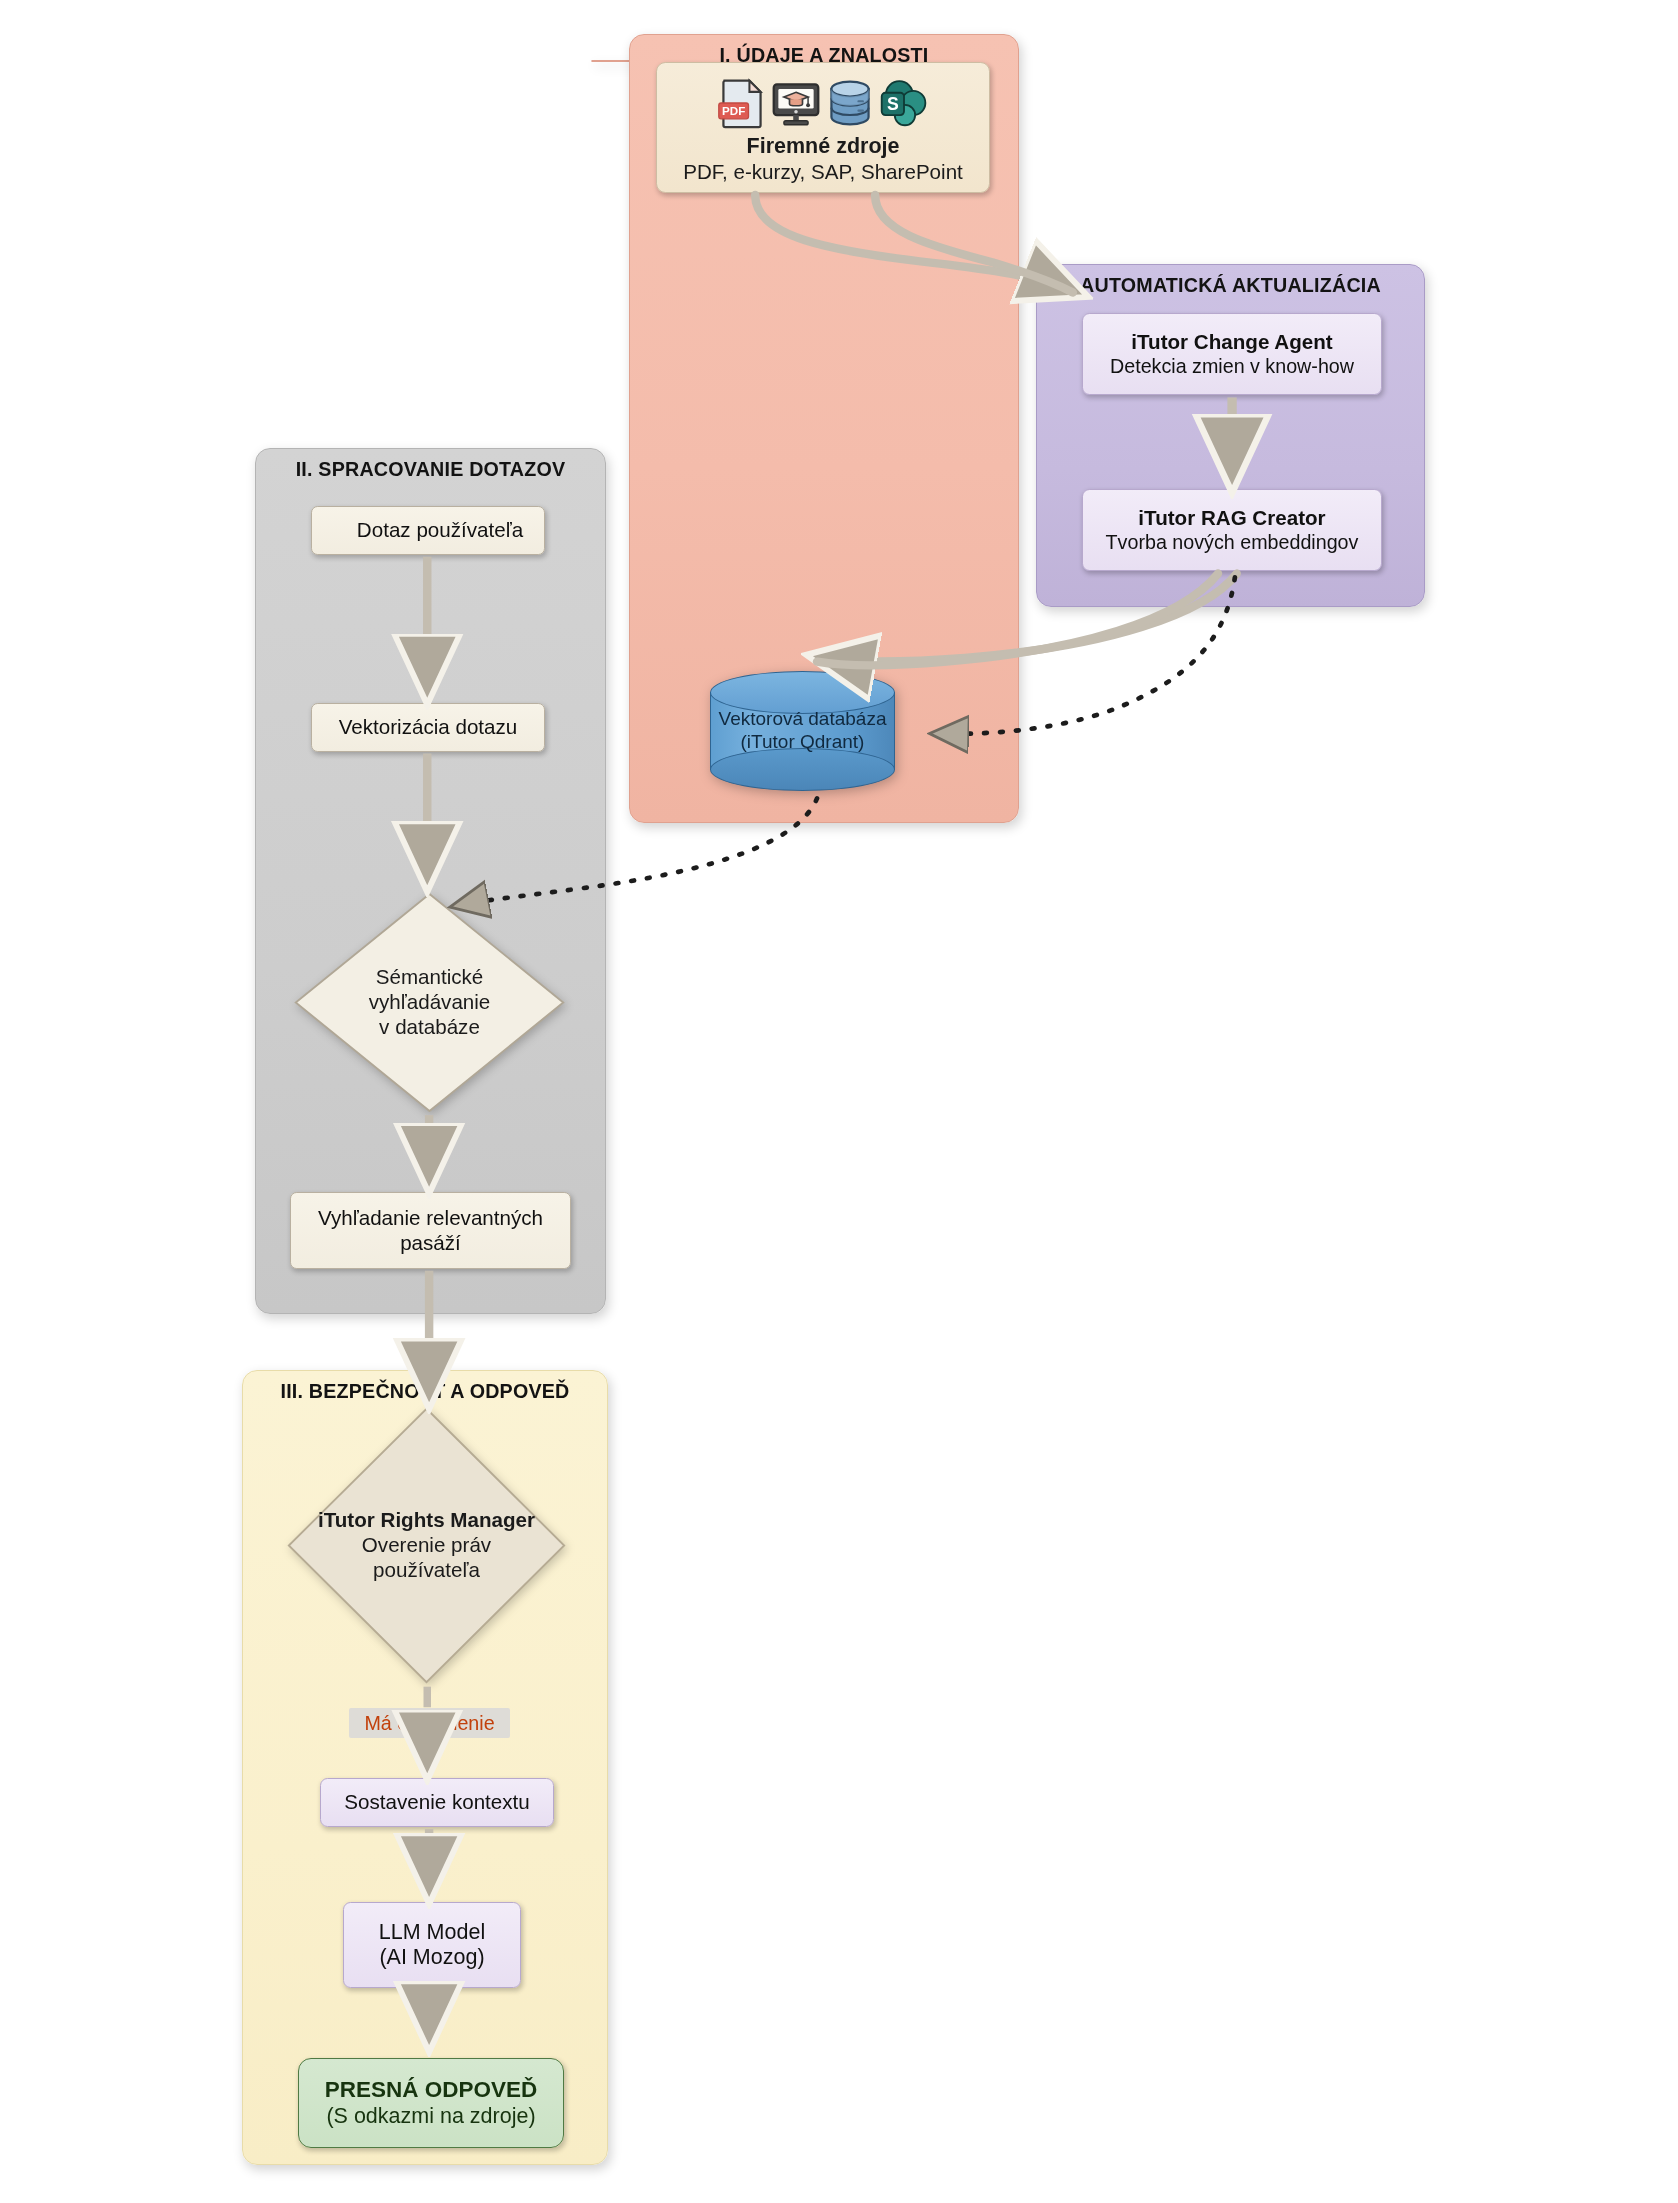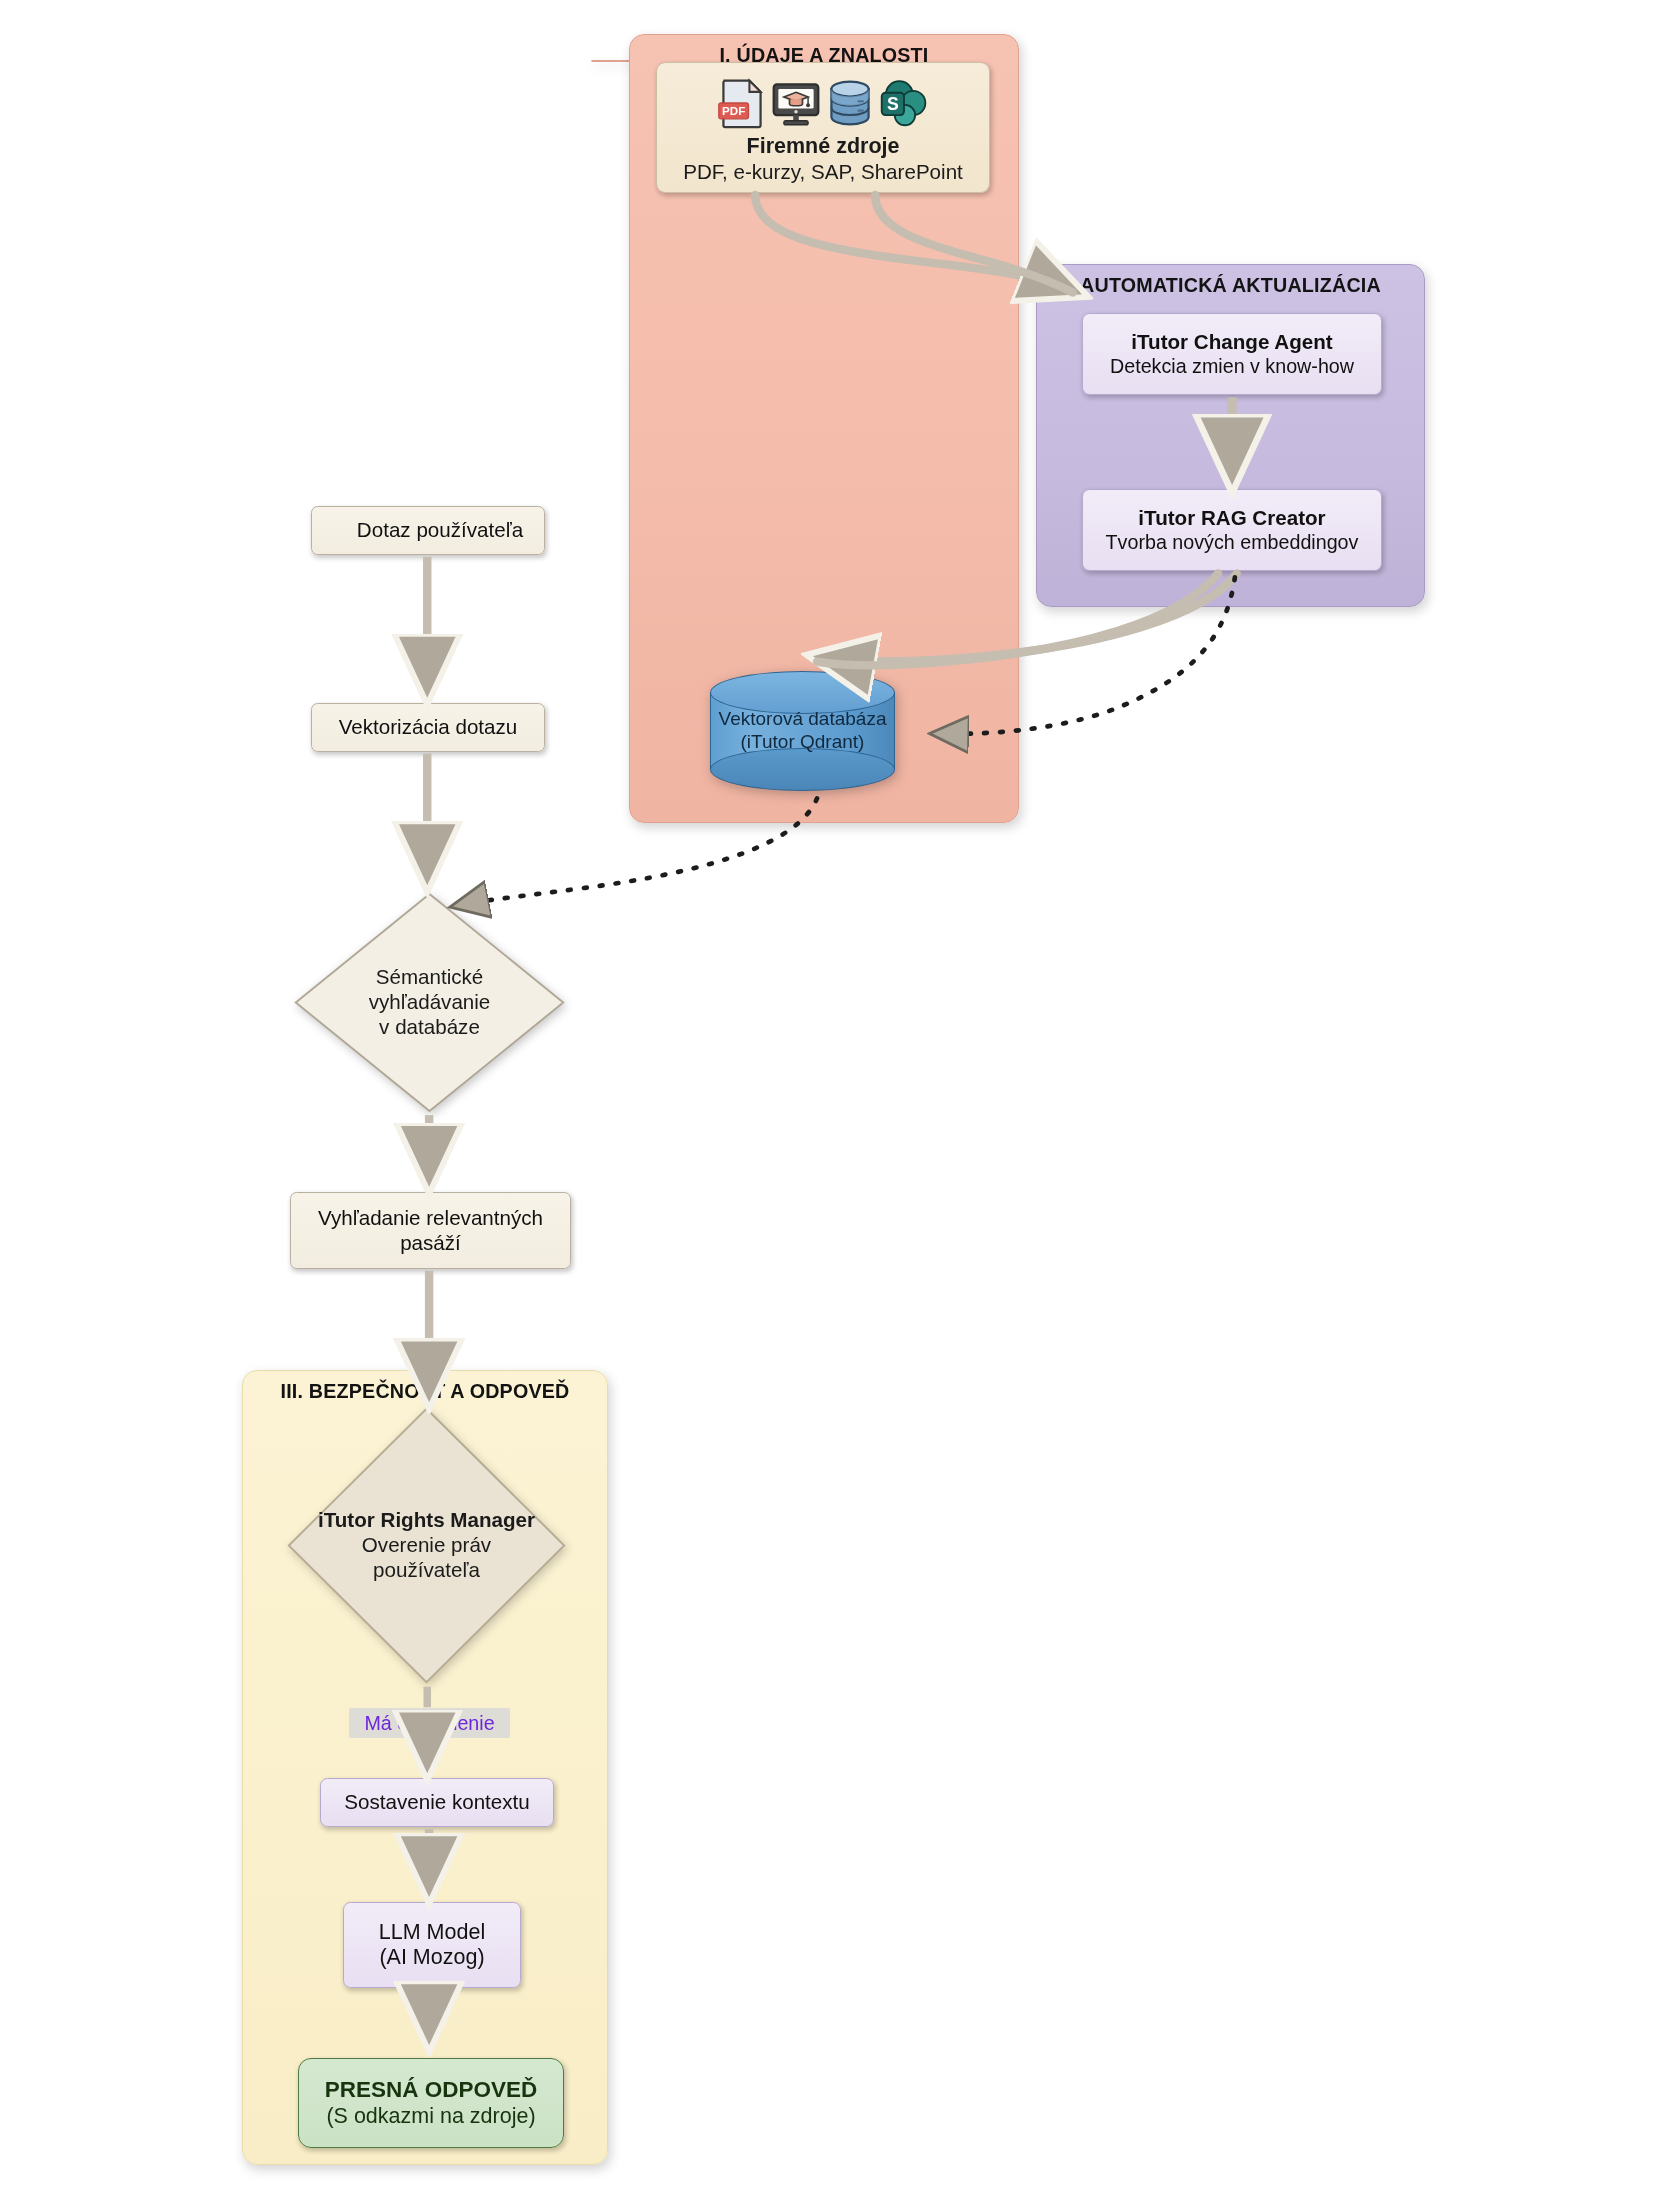--- a/index.html
+++ b/index.html
@@ -41,21 +41,21 @@
          border:0.9px solid #b7a8cd;color:#111;border-radius:7.5px;}
   .n-green{background:linear-gradient(180deg,#d5e8d0 0%,#cbe2c5 100%);
            border:1.9px solid #4f7a43;border-radius:13px;color:#17340f;margin-top:8px;}
 
   .diamond{position:absolute;}
   .diamond .dtext{position:absolute;left:0;top:0;width:100%;height:100%;
         display:flex;flex-direction:column;align-items:center;justify-content:center;
         text-align:center;line-height:1.2;}
 
   .edge-label{position:absolute;display:flex;align-items:center;justify-content:center;
-        background:#dedcd7;color:#6d28d9;border-radius:1.9px;text-align:center;}
+        background:#dedcd7;color:#c2410c;border-radius:1.9px;text-align:center;}
 
   
   .icon-row{display:flex;align-items:flex-end;justify-content:center;gap:2px;
             margin-bottom:5.6px;}
   .icon{width:52px;height:52px;position:relative;display:block;}
 
   
   .cyl{position:absolute;}
   .cyl .body{position:absolute;left:0;right:0;top:20.6px;bottom:20.6px;
      background:linear-gradient(90deg,#5f9fd1 0%,#76b0dd 22%,#5d9ccf 75%,#4d88ba 100%);
@@ -147,20 +147,23 @@
   <div class="node n-lav" style="left:1082px;top:313px;width:300px;height:82px;">
     <span class="l1" style="font-size:20.6px;font-weight:bold;">iTutor Change Agent</span>
     <span class="l2" style="font-size:19.7px;">Detekcia zmien v know-how</span>
   </div>
 
   <div class="node n-lav" style="left:1082px;top:489px;width:300px;height:82px;">
     <span class="l1" style="font-size:20.6px;font-weight:bold;">iTutor RAG Creator</span>
     <span class="l2" style="font-size:19.7px;">Tvorba nových embeddingov</span>
   </div>
 
+  <div class="panel p-gray" style="left:255px;top:448px;width:349px;height:864px;">
+    <div class="panel-title" style="top:9.4px;font-size:19.7px;">II. SPRACOVANIE DOTAZOV</div>
+  </div>
 
   <div class="node n-cream" style="left:311px;top:506px;width:234px;height:49px;">
     <span class="l1" style="font-size:20.6px;margin-left:24px;">Dotaz používateľa</span>
   </div>
 
   <div class="node n-cream" style="left:311px;top:703px;width:234px;height:49px;">
     <span class="l1" style="font-size:20.6px;">Vektorizácia dotazu</span>
   </div>
 
   <div class="diamond" style="left:292px;top:890px;width:275px;height:225px;">

